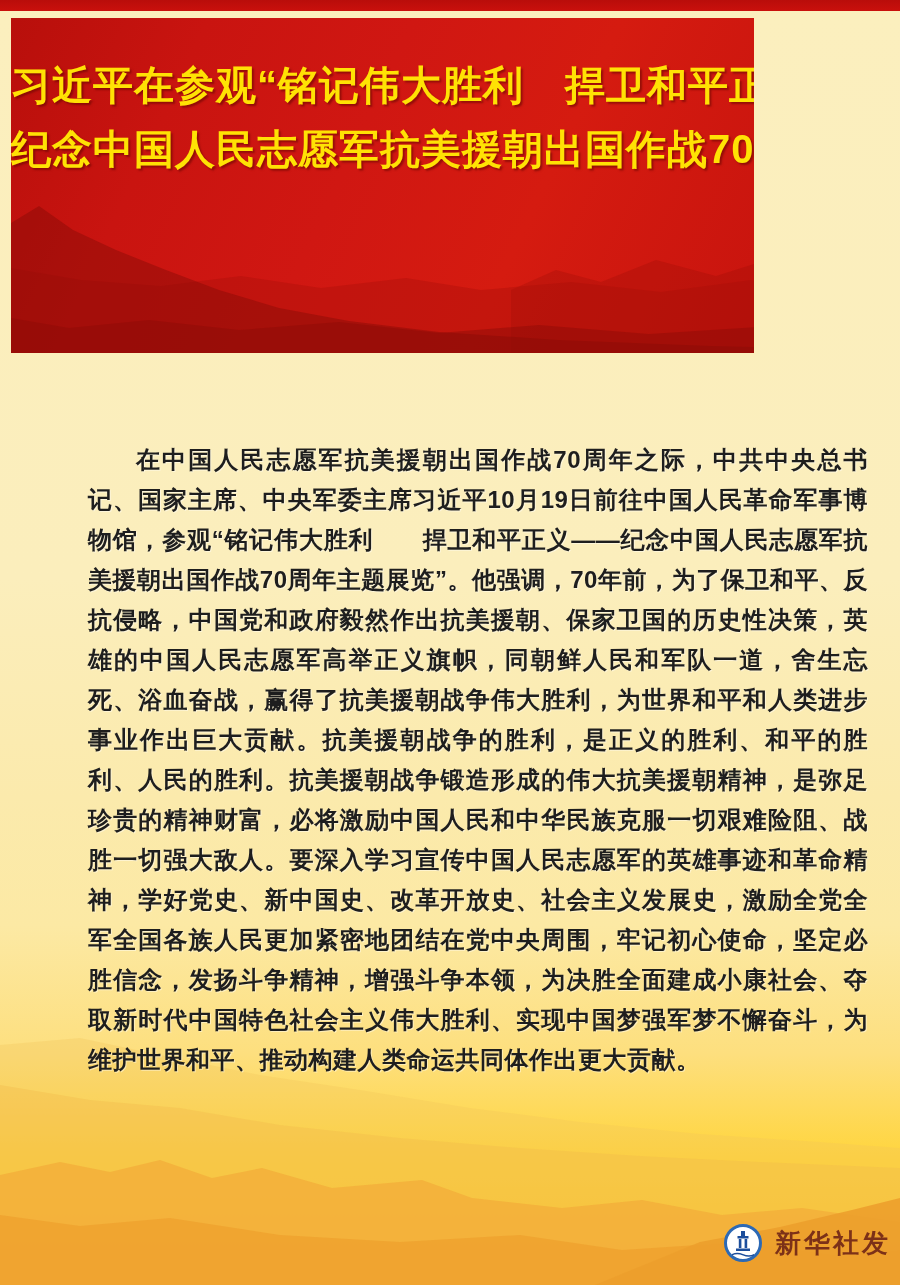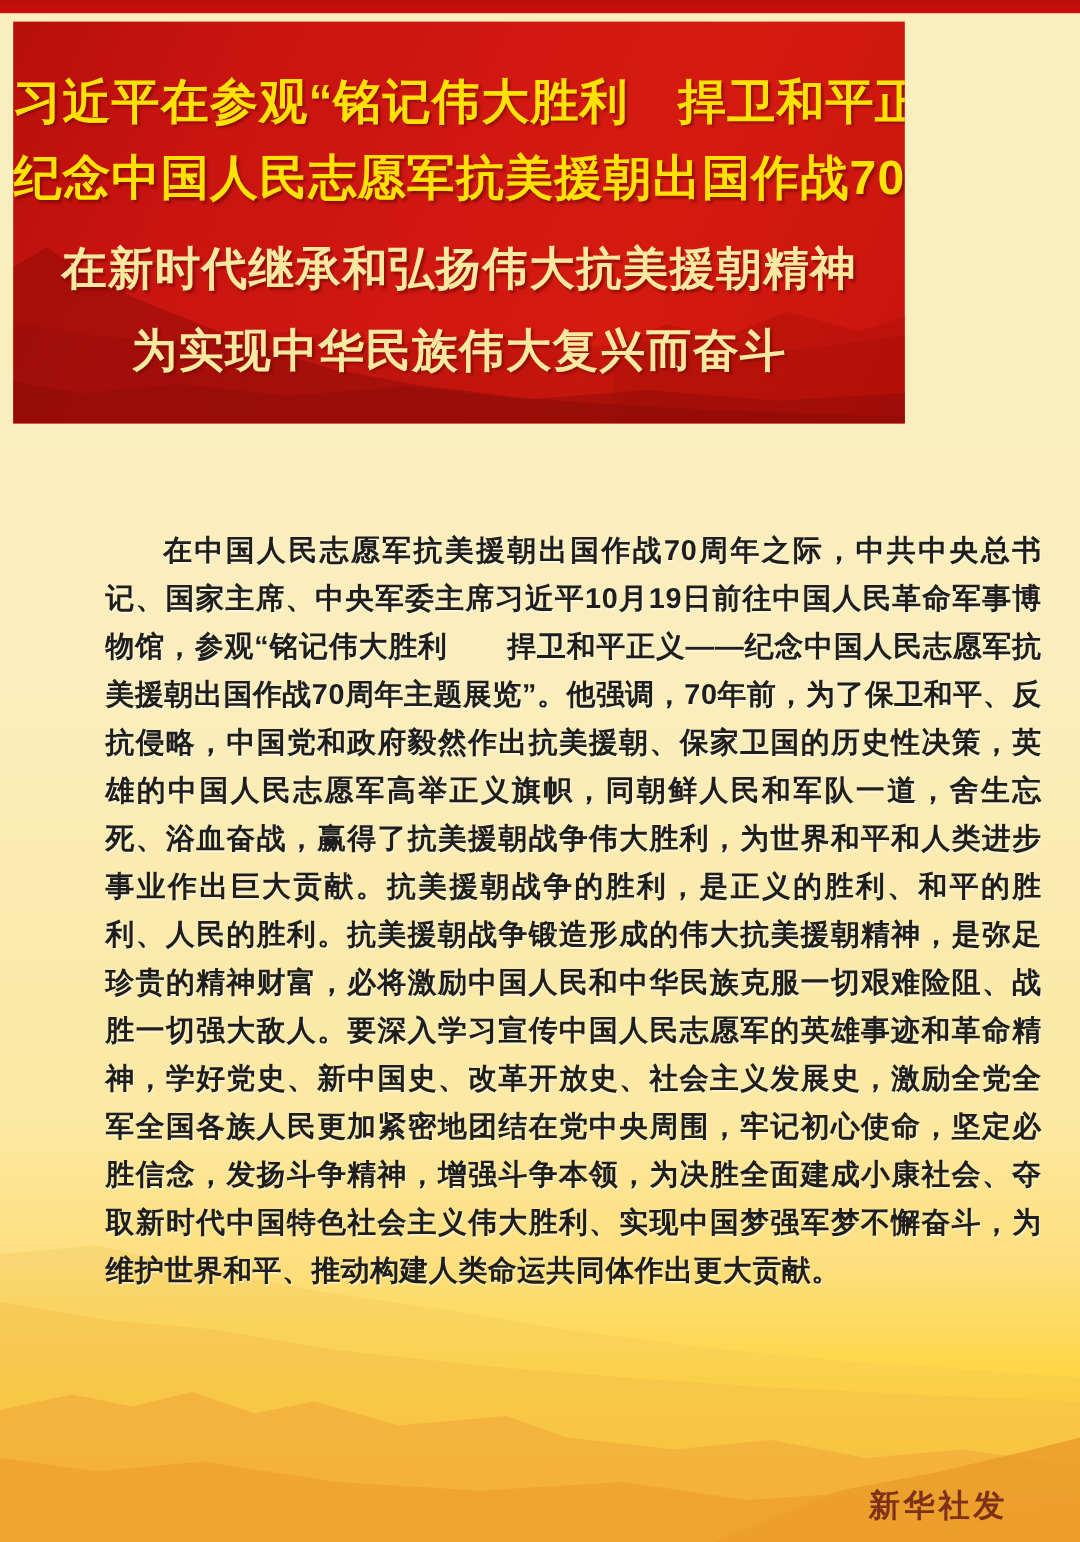--- a/index.html
+++ b/index.html
@@ -95,21 +95,20 @@
   }
 
   
   .credit {
     position: absolute;
     left: 724px; top: 1224px;
     height: 38px;
     display: flex;
     align-items: center;
     gap: 13px;
-    flex-direction: column;
   }
   .credit-logo { width: 38px; height: 38px; display: block; }
   .credit-text {
     font-size: 26px;
     font-weight: 600;
     color: #7C3118;
     letter-spacing: 3px;
     white-space: nowrap;
   }
 </style>
@@ -123,24 +122,20 @@
   <div class="banner">
     <svg class="banner-mountains" viewBox="0 0 867 335" preserveAspectRatio="none">
       <path d="M500,272 L545,252 L590,264 L645,242 L705,258 L762,240 L810,252 L867,232 L867,335 L500,335 Z" fill="#9A0D08" opacity="0.30"></path>
       <path d="M0,250 L70,262 L150,268 L230,258 L310,270 L395,260 L470,272 L560,264 L650,274 L740,262 L810,272 L867,262 L867,335 L0,335 Z" fill="#A50F0A" opacity="0.35"></path>
       <path d="M0,205 L28,188 L62,212 L105,232 L155,252 L208,272 L268,290 L338,303 L428,314 L548,322 L700,328 L867,332 L867,335 L0,335 Z" fill="#860A06" opacity="0.45"></path>
       <path d="M0,300 L58,310 L138,302 L228,312 L328,304 L428,315 L528,307 L638,316 L748,309 L867,318 L867,335 L0,335 Z" fill="#8C0B06" opacity="0.45"></path>
     </svg>
     <div class="banner-text">
       <div class="title-line">习近平在参观“铭记伟大胜利　捍卫和平正义——</div>
       <div class="title-line">纪念中国人民志愿军抗美援朝出国作战70周年主题展览”时强调</div>
-      <div class="subtitle-block">
-        <div class="subtitle-line">在新时代继承和弘扬伟大抗美援朝精神</div>
-        <div class="subtitle-line">为实现中华民族伟大复兴而奋斗</div>
-      </div>
     </div>
   </div>
 
   <svg class="landscape" viewBox="0 0 900 255" preserveAspectRatio="none">
     <path d="M0,15 L80,8 L160,25 L260,45 L360,60 L470,78 L580,92 L700,104 L820,112 L900,118 L900,255 L0,255 Z" fill="#F2C35A" opacity="0.30"></path>
     <path d="M0,55 L90,70 L180,78 L280,95 L400,108 L520,118 L640,126 L760,132 L900,138 L900,255 L0,255 Z" fill="#F0B84A" opacity="0.35"></path>
     <path d="M0,145 L60,132 L110,142 L160,130 L212,148 L262,138 L332,158 L422,150 L472,168 L562,178 L642,170 L722,185 L802,178 L900,192 L900,255 L0,255 Z" fill="#F3AC3A" opacity="0.75"></path>
     <path d="M0,185 L80,196 L170,188 L280,205 L400,212 L520,205 L622,220 L742,212 L842,226 L900,220 L900,255 L0,255 Z" fill="#EFA22F" opacity="0.85"></path>
     <path d="M595,255 L700,212 L780,197 L852,180 L900,168 L900,255 Z" fill="#EC9E2C" opacity="0.9"></path>
   </svg>

